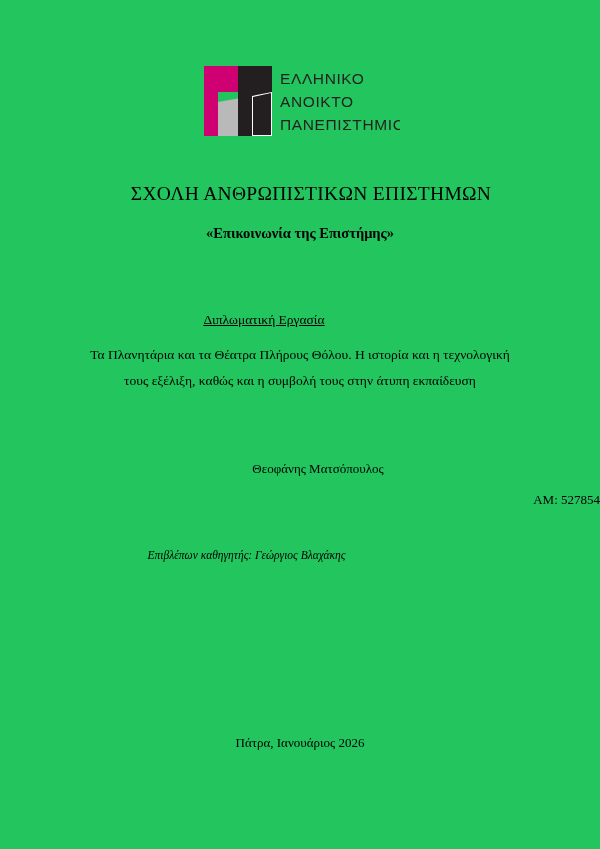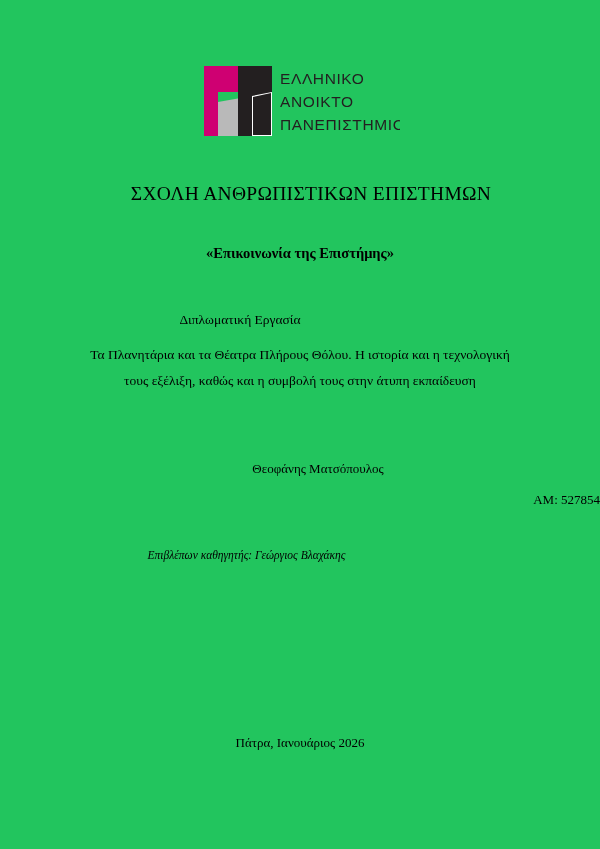--- a/index.html
+++ b/index.html
@@ -55,31 +55,32 @@
   }
   .program-title {
     position: absolute;
     top: 225px;
     left: 0;
     width: 600px;
     text-align: center;
     font-size: 14.5px;
     font-weight: bold;
     color: #000;
-    margin-top: 20px;
   }
 
   
   .thesis-label {
     position: absolute;
     top: 312px;
     left: 0;
     width: 480px;
     text-align: center;
     font-size: 13.5px;
+    text-decoration: underline;
+    padding-left: 24px;
   }
   .thesis-title {
     position: absolute;
     top: 342px;
     left: 90px;
     width: 420px;
     text-align: center;
     font-size: 13.5px;
     line-height: 1.95;
   }

